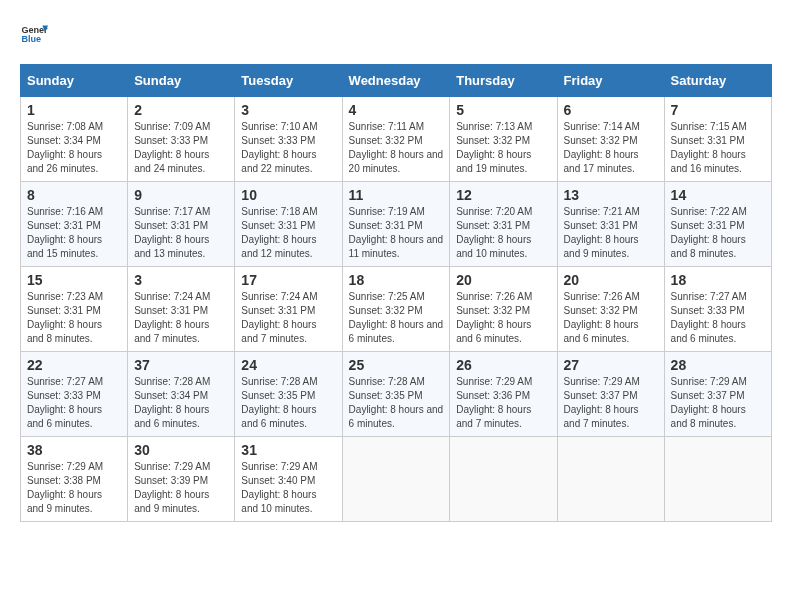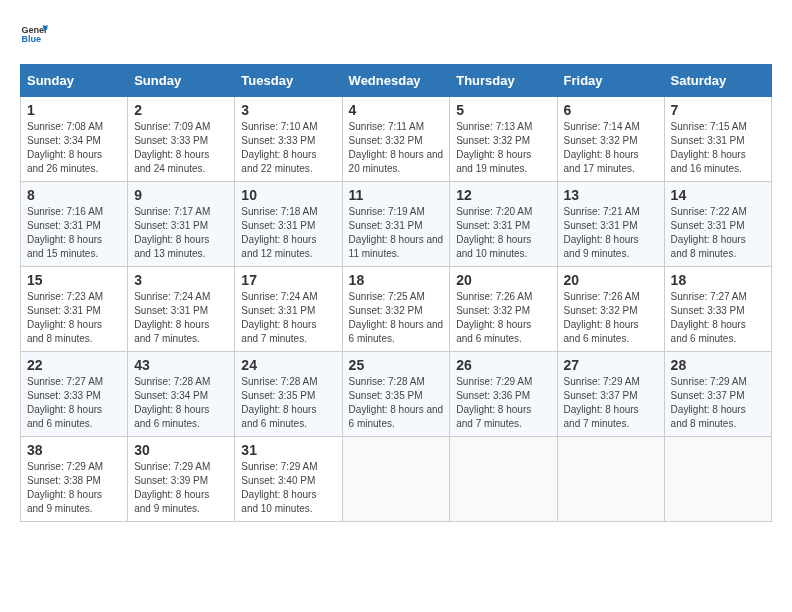--- a/index.html
+++ b/index.html
@@ -197,21 +197,21 @@
           <span class="day-number">18</span>
           <div class="day-info">Sunrise: 7:27 AM<br>Sunset: 3:33 PM<br>Daylight: 8 hours and 6 minutes.</div>
         </td>
       </tr>
       <tr>
         <td>
           <span class="day-number">22</span>
           <div class="day-info">Sunrise: 7:27 AM<br>Sunset: 3:33 PM<br>Daylight: 8 hours and 6 minutes.</div>
         </td>
         <td>
-          <span class="day-number">43</span>
+          <span class="day-number">37</span>
           <div class="day-info">Sunrise: 7:28 AM<br>Sunset: 3:34 PM<br>Daylight: 8 hours and 6 minutes.</div>
         </td>
         <td>
           <span class="day-number">24</span>
           <div class="day-info">Sunrise: 7:28 AM<br>Sunset: 3:35 PM<br>Daylight: 8 hours and 6 minutes.</div>
         </td>
         <td>
           <span class="day-number">25</span>
           <div class="day-info">Sunrise: 7:28 AM<br>Sunset: 3:35 PM<br>Daylight: 8 hours and 6 minutes.</div>
         </td>

